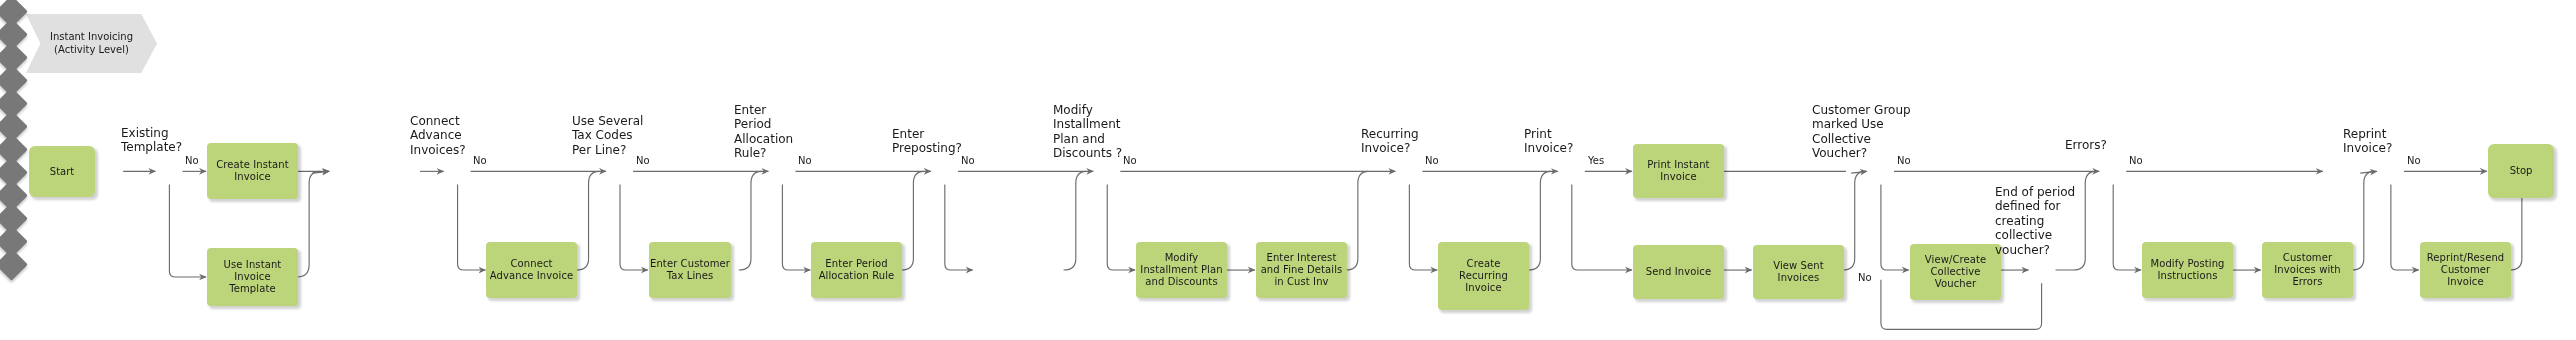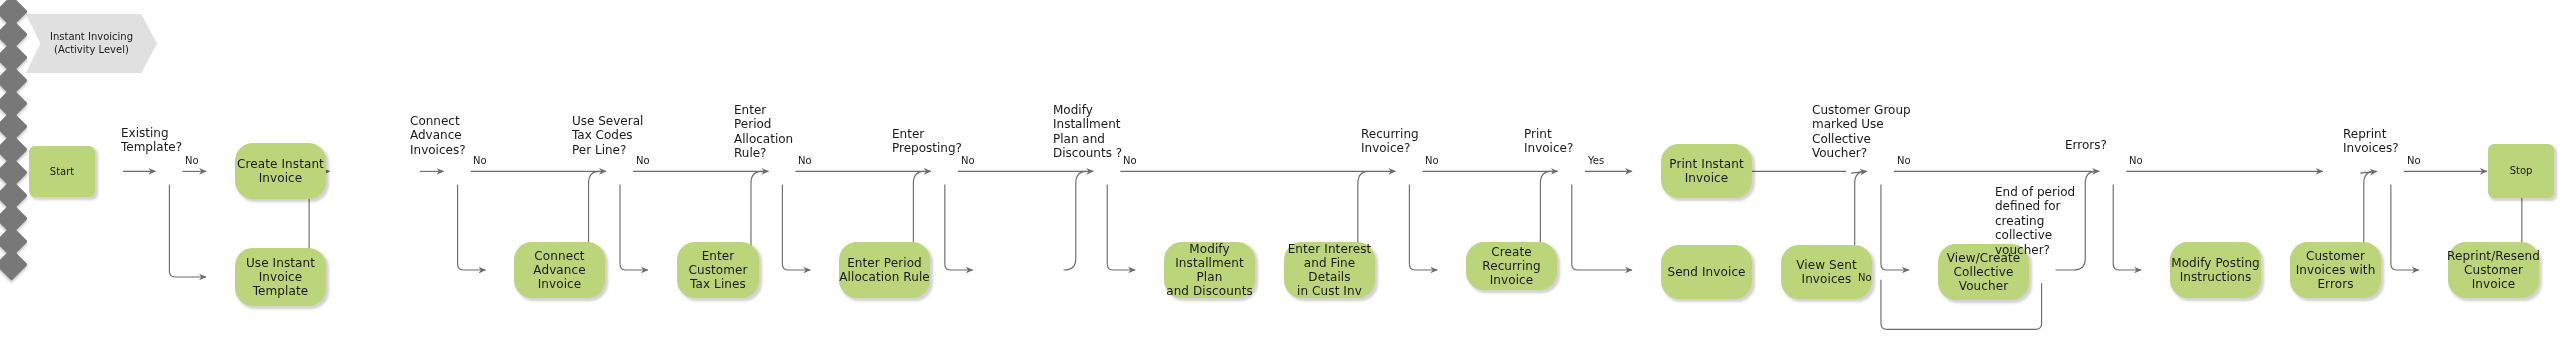--- a/index.html
+++ b/index.html
@@ -31,25 +31,24 @@
     display: flex;
     align-items: center;
     justify-content: center;
     text-align: center;
     color: #1a1a1a;
     line-height: 1.18;
     white-space: pre-line;
   }
   .task {
     background: #bdd57a;
-    border-radius: 18px;
-    font-size: 12px;
+    border-radius: 4px;
+    font-size: 10px;
     letter-spacing: 0.1px;
     box-shadow: 2.6px 2.6px 2.6px rgba(0,0,0,0.18);
-    margin-left: 28px;
   }
   .terminator {
     background: #bdd57a;
     border-radius: 6px;
     font-size: 10px;
     box-shadow: 2.6px 2.6px 2.6px rgba(0,0,0,0.18);
   }
   .gateway {
     width: 23px;
     height: 23px;
@@ -217,21 +216,21 @@
 
 
   <div class="node task" style="left:1136px; top:242px; width:91px; height:56px;">Modify
 Installment Plan
 and Discounts</div>
 
   <div class="node task" style="left:1256px; top:242px; width:91px; height:56px;">Enter Interest
 and Fine Details
 in Cust Inv</div>
 
-  <div class="node task" style="left:1438px; top:242px; width:91px; height:48px;">Create
+  <div class="node task" style="left:1438px; top:242px; width:91px; height:68px;">Create
 Recurring
 Invoice</div>
 
   <div class="node task" style="left:1633px; top:144px; width:91px; height:54px;">Print Instant
 Invoice</div>
 
   <div class="node task" style="left:1633px; top:245px; width:91px; height:54px;">Send Invoice</div>
 
   <div class="node task" style="left:1753px; top:245px; width:91px; height:54px;">View Sent
 Invoices</div>
@@ -313,17 +312,17 @@
 creating
 collective
 voucher?</div>
 
   <div class="gateway" style="left:2102px; top:160px;"></div>
   <div class="glabel" style="left:2065px; top:138px; width:96px;">Errors?</div>
   <div class="edgelabel" style="left:2129px; top:155px;">No</div>
 
   <div class="gateway" style="left:2380px; top:160px;"></div>
   <div class="glabel" style="left:2343px; top:127px; width:96px;">Reprint
-Invoices?</div>
+Invoice?</div>
   <div class="edgelabel" style="left:2407px; top:155px;">No</div>
 
 </div>
 
 
 </body></html>

